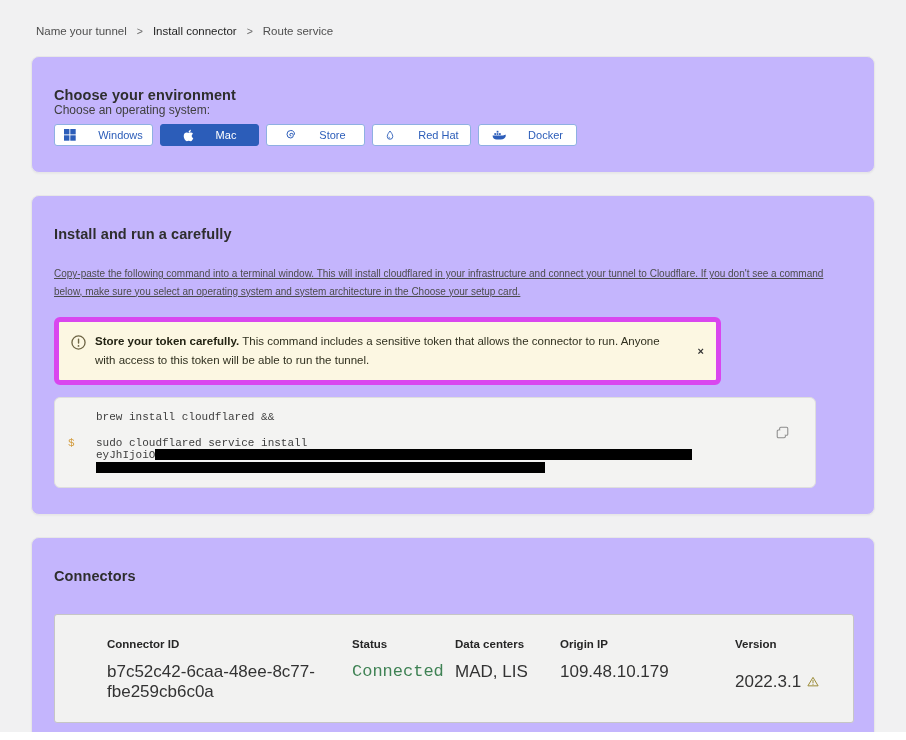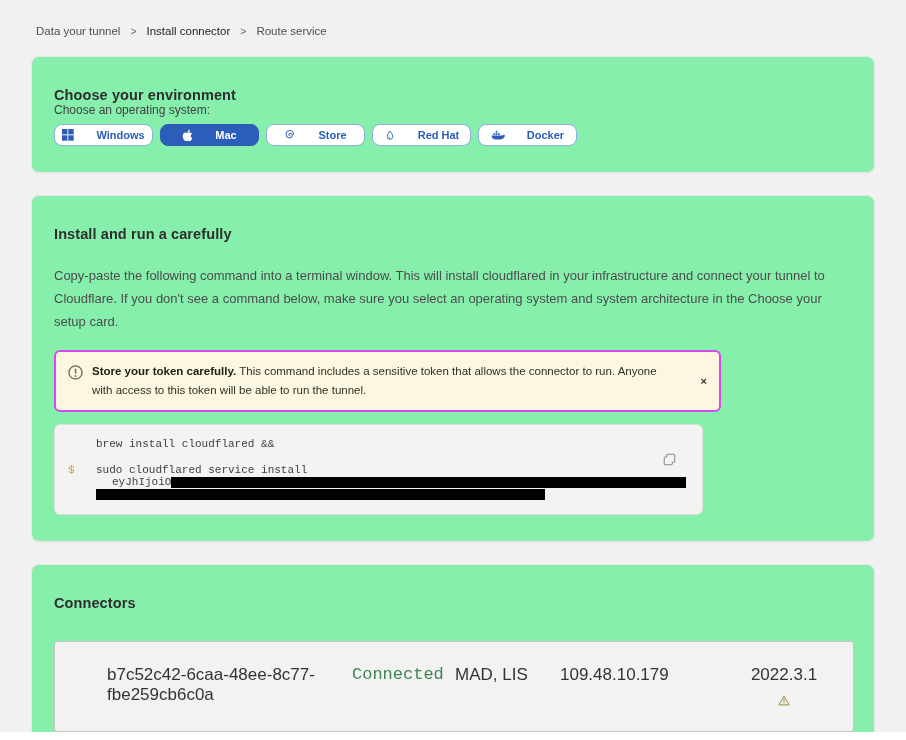--- a/index.html
+++ b/index.html
@@ -14,84 +14,83 @@
   .page { padding: 25px 31px 0; }
 
   
   .breadcrumb { margin: 0 0 19px 5px; font-size: 11.5px; color: #5a5a5a; display: flex; align-items: center; gap: 10px; }
   .breadcrumb .crumb { color: #4f4f4f; }
   .breadcrumb .crumb.active { color: #1f1f1f; font-weight: normal; }
   .breadcrumb .sep { color: #6b6b6b; font-size: 10.5px; }
 
   
   .card {
-    background: #86efac;
+    background: #c4b5fd;
     border: 1px solid #e7e7e7;
     border-radius: 8px;
     box-shadow: 0 1px 2px rgba(0,0,0,0.04);
     padding: 30px 22px 26px;
     margin-bottom: 22px;
   }
   .card h2 { font-size: 14.5px; font-weight: bold; color: #2e2e2e; letter-spacing: .1px; }
 
   
   .os-label { font-size: 12px; color: #3f3f3f; }
   .os-row { display: flex; gap: 7px; margin-top: 7px; }
   .os-btn {
     width: 99px; height: 22px;
     display: flex; align-items: center; justify-content: center; gap: 22px;
     background: #ffffff;
     border: 1px solid #8fb0e2;
-    border-radius: 8px;
+    border-radius: 3px;
     color: #2c5db9;
     font-size: 11px;
     cursor: pointer;
-    font-weight: bold;
   }
   .os-btn svg { display: block; }
   .os-btn.selected { background: #2c5db9; border-color: #2c5db9; color: #ffffff; }
 
   
-  .desc { margin-top: 23px; font-size: 13px; line-height: 1.75; color: #4c4c4c; max-width: 800px; }
+  .desc { margin-top: 23px; font-size: 10px; line-height: 1.75; color: #4c4c4c; max-width: 800px; text-decoration: underline; }
 
   .warning-banner {
     margin-top: 17px;
     width: 667px;
     background: #fcf7e2;
-    border: 2px solid #d946ef;
+    border: 5px solid #d946ef;
     border-radius: 6px;
     padding: 10px 14px 10px 12px;
     display: flex; align-items: flex-start; gap: 9px;
     position: relative;
   }
   .warning-banner .msg { font-size: 11.5px; line-height: 1.65; color: #30301f; padding-right: 26px; }
   .warning-banner .msg b { color: #232313; }
   .banner-close {
     position: absolute; right: 12px; top: 50%; transform: translateY(-50%);
     font-size: 11px; color: #333; background: none; border: none; cursor: pointer;
     font-family: "Liberation Sans", sans-serif; font-weight: bold;
   }
   .info-icon { flex: 0 0 auto; margin-top: 3px; }
 
   .code-block {
     margin-top: 12px;
-    width: 649px;
+    width: 762px;
     background: #f3f3f2;
     border: 1px solid #dededd;
     border-radius: 6px;
     padding: 13px 16px 14px 13px;
     font-family: "Liberation Mono", "DejaVu Sans Mono", monospace;
     font-size: 11px;
     color: #3e3e3e;
     position: relative;
   }
   .code-line { display: flex; }
   .code-line .prompt { width: 28px; flex: 0 0 auto; color: #d29a3a; }
   .code-line.first { margin-bottom: 14px; }
-  .token-line { display: flex; margin-left: 44px; align-items: center; }
+  .token-line { display: flex; margin-left: 28px; align-items: center; }
   .bar { background: #000; height: 11px; display: inline-block; }
   .bar1 { width: 537px; }
   .bar2 { width: 449px; margin-left: 28px; margin-top: 1px; display: block; }
   .copy-btn {
     position: absolute; right: 26px; top: 28px;
     background: none; border: none; cursor: pointer; padding: 0;
   }
 
   
   .conn-table {
@@ -100,30 +99,30 @@
     background: #f2f2f1;
     border: 1px solid #c6c6c5;
     border-radius: 3px;
     padding: 23px 20px 20px 52px;
   }
   .t-row { display: flex; }
   .t-row.head { font-weight: bold; color: #262626; font-size: 11.5px; margin-bottom: 12px; }
   .t-row.vals { font-size: 17px; color: #333; }
   .c1 { width: 245px; } .c2 { width: 103px; } .c3 { width: 105px; } .c4 { width: 175px; } .c5 { flex: 1; }
   .status-connected { color: #3f8254; font-family: Liberation Mono, monospace; }
-  .version-cell { display: flex; align-items: center; gap: 6px; flex-direction: column; }
+  .version-cell { display: flex; align-items: center; gap: 6px; }
   .bottom-strip { position: absolute; left: 0; bottom: 0; width: 100%; height: 8px; background: #ffffff; }
 </style>
 </head>
 <body>
 
 <div class="page">
 
   <div class="breadcrumb">
-    <span class="crumb">Data your tunnel</span>
+    <span class="crumb">Name your tunnel</span>
     <span class="sep">&gt;</span>
     <span class="crumb active">Install connector</span>
     <span class="sep">&gt;</span>
     <span class="crumb">Route service</span>
   </div>
 
   <section class="card">
     <h2>Choose your environment</h2>
     <div class="os-label">Choose an operating system:</div>
     <div class="os-row">
@@ -226,20 +225,27 @@
             <rect x="4.5" y="1.5" width="10" height="10" rx="1.5" fill="none" stroke="#8c8c8c" stroke-width="1.3"></rect>
             <path d="M11.5 11.5v1.5a1.5 1.5 0 0 1-1.5 1.5H3A1.5 1.5 0 0 1 1.5 13V6.5A1.5 1.5 0 0 1 3 5h1.5" fill="#f3f3f2" stroke="#8c8c8c" stroke-width="1.3"></path>
           </svg>
       </button>
     </div>
   </section>
 
   <section class="card">
     <h2>Connectors</h2>
     <div class="conn-table">
+      <div class="t-row head">
+        <span class="c1">Connector ID</span>
+        <span class="c2">Status</span>
+        <span class="c3">Data centers</span>
+        <span class="c4">Origin IP</span>
+        <span class="c5">Version</span>
+      </div>
       <div class="t-row vals">
         <span class="c1">b7c52c42-6caa-48ee-8c77-fbe259cb6c0a</span>
         <span class="c2 status-connected">Connected</span>
         <span class="c3">MAD, LIS</span>
         <span class="c4">109.48.10.179</span>
         <span class="c5 version-cell">
           <span>2022.3.1</span>
           <span>
             <svg width="12" height="11" viewBox="0 0 16 14">
                 <path d="M8 1.5 14.8 12.8H1.2z" fill="none" stroke="#9a8a33" stroke-width="1.3" stroke-linejoin="round"></path>

